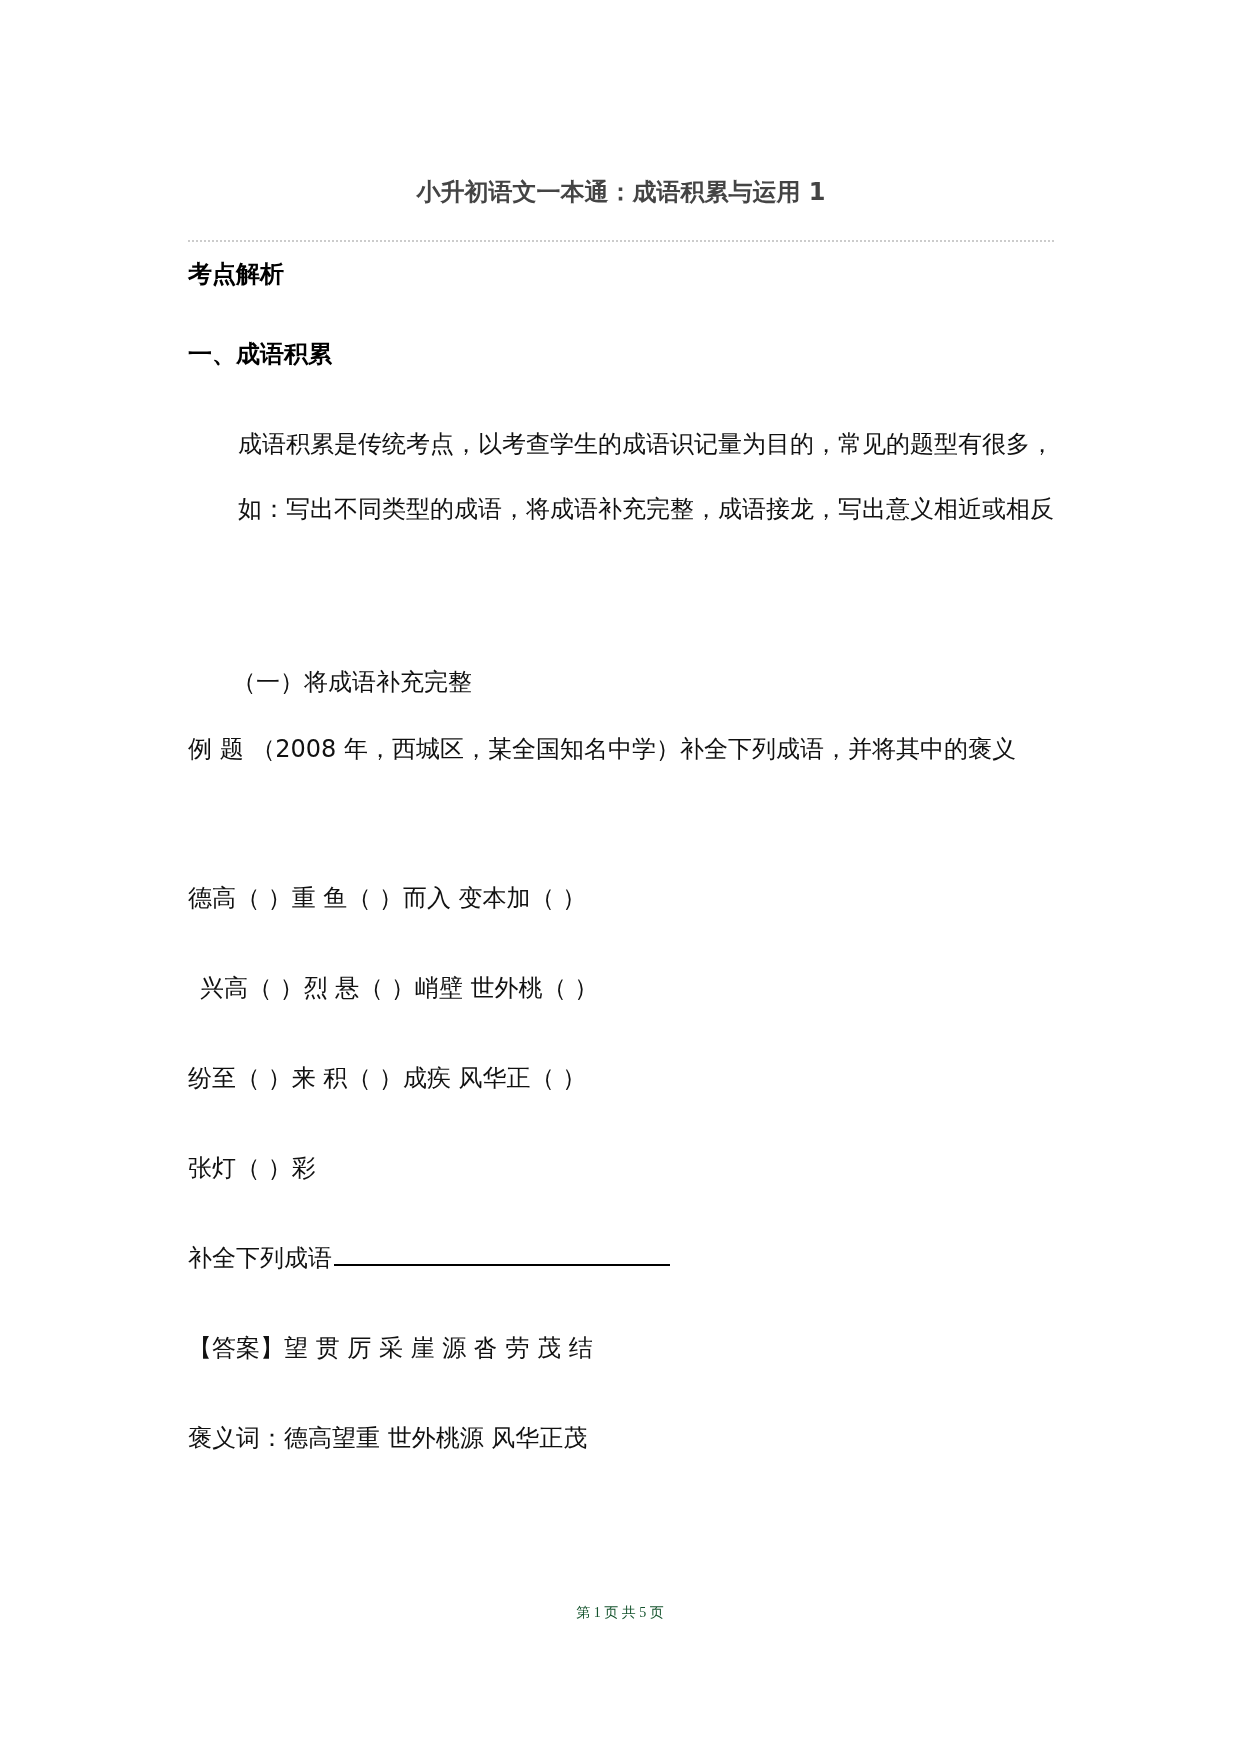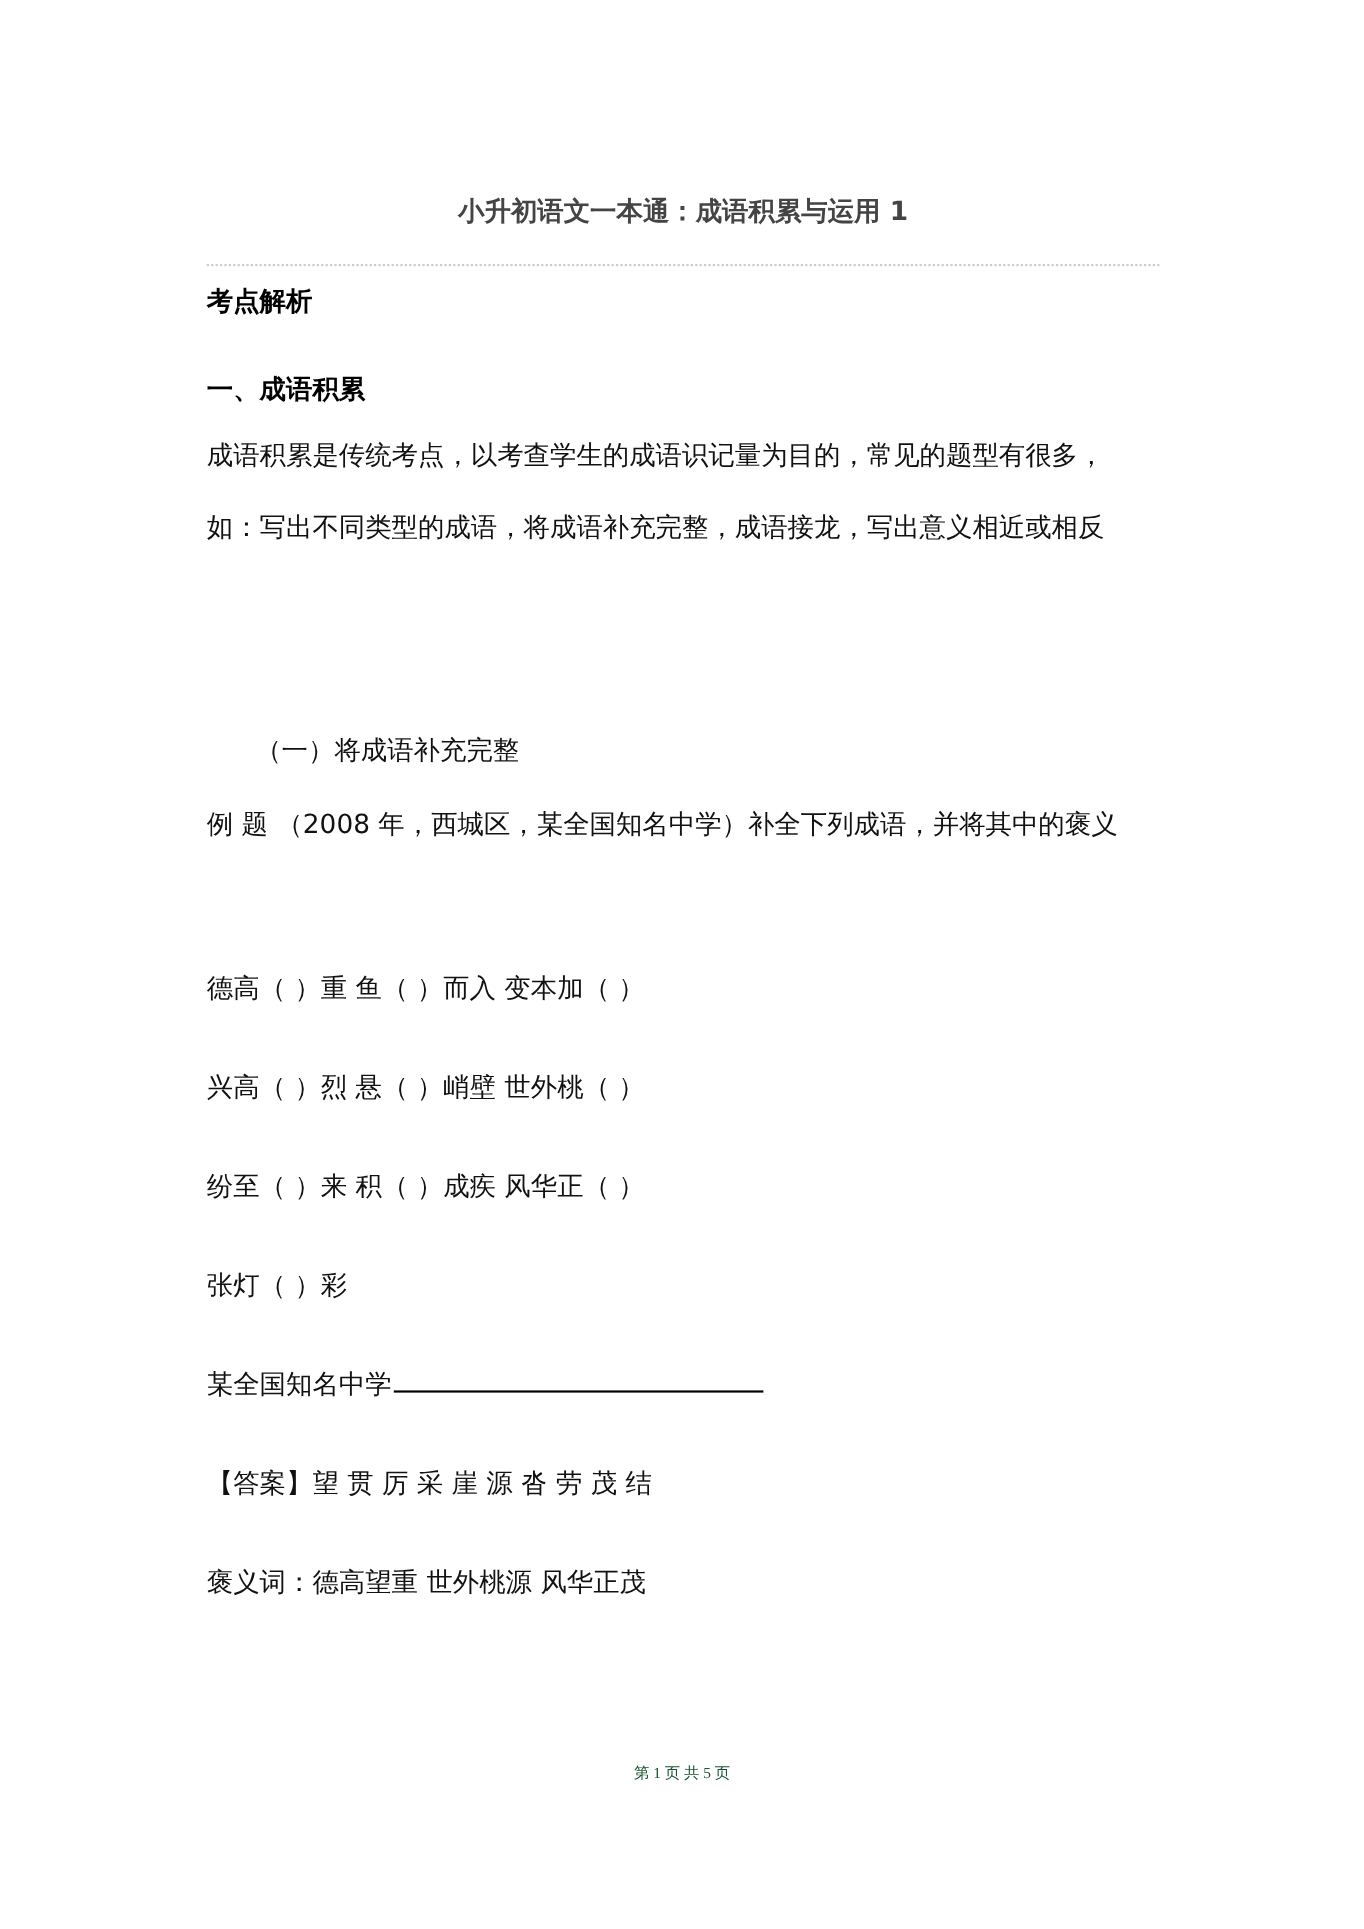--- a/index.html
+++ b/index.html
@@ -87,38 +87,38 @@
 <div class="page">
 
   <div class="title">小升初语文一本通：成语积累与运用 1</div>
 
   <div class="rule"></div>
 
   <div class="line h-bold" style="top:256px;">考点解析</div>
 
   <div class="line h-bold" style="top:336px;">一、成语积累</div>
 
-  <div class="para" style="top:382px;">
+  <div class="para" style="top:412px;text-align:right;">
     <span>成语积累是传统考点，以考查学生的成语识记量为目的，常见的题型有很多，</span>
     <span>如：写出不同类型的成语，将成语补充完整，成语接龙，写出意义相近或相反</span>
   </div>
 
   <div class="line" style="top:664px;margin-left:44px;">（一）将成语补充完整</div>
 
   <div class="para" style="top:717px;">
     <span>例 题 （2008 年，西城区，某全国知名中学）补全下列成语，并将其中的褒义</span>
   </div>
 
   <div class="line" style="top:880px;">德高（ ）重 鱼（ ）而入 变本加（ ）</div>
-  <div class="line" style="top:970px;">兴高（ ）烈 悬（ ）峭壁 世外桃（ ）</div>
+  <div class="line" style="top:970px;margin-left:12px;">兴高（ ）烈 悬（ ）峭壁 世外桃（ ）</div>
   <div class="line" style="top:1060px;">纷至（ ）来 积（ ）成疾 风华正（ ）</div>
   <div class="line" style="top:1150px;">张灯（ ）彩</div>
 
   <div class="line" style="top:1240px;">
-    <span>某全国知名中学</span><span class="blank"></span>
+    <span>补全下列成语</span><span class="blank"></span>
   </div>
 
   <div class="line" style="top:1330px;">【答案】望 贯 厉 采 崖 源 沓 劳 茂 结</div>
 
   <div class="line" style="top:1420px;">褒义词：德高望重 世外桃源 风华正茂</div>
 
   <div class="footer">第 1 页 共 5 页</div>
 
 </div>
 

